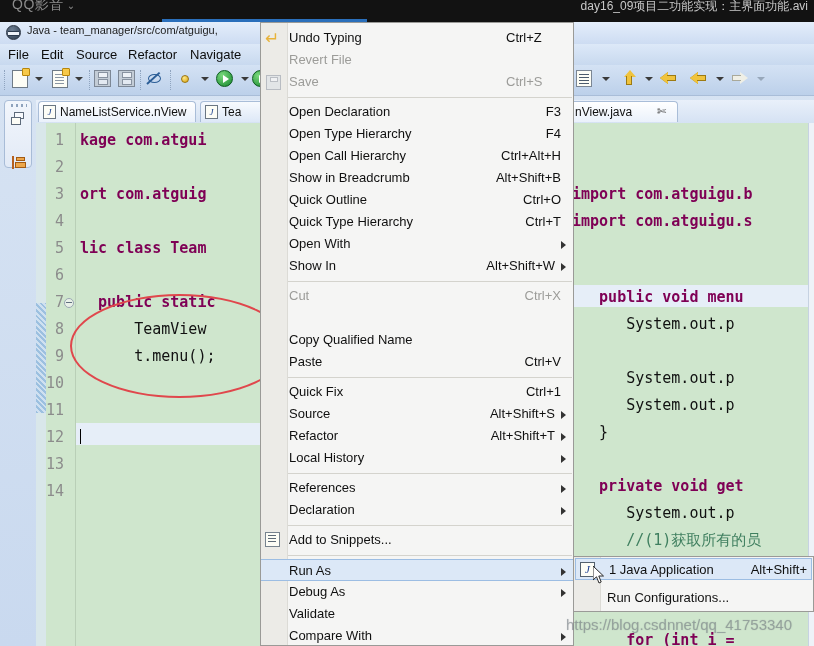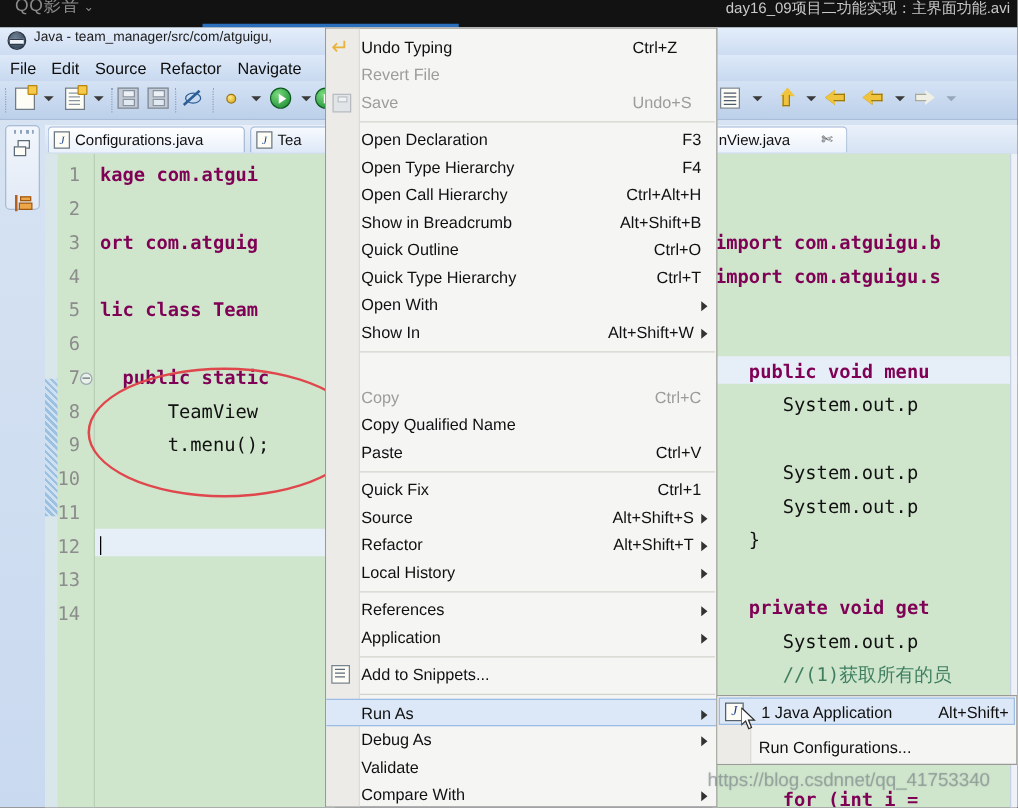--- a/index.html
+++ b/index.html
@@ -797,21 +797,21 @@
       <div class="vb-icon ic-restore" style="top:11px"></div>
       <div class="vb-icon ic-outline" style="top:38px"></div>
     </div>
 
     <div class="editor-area">
 
       <div class="pane pane-left">
         <div class="tabstrip">
           <div class="tab active" style="left:2px; width:158px;">
             <span class="jicon">J</span>
-            <span>Configurations.java</span>
+            <span>NameListService.nView</span>
           </div>
           <div class="tab" style="left:164px; width:70px;">
             <span class="jicon">J</span>
             <span>Tea</span>
           </div>
         </div>
 
         <div class="code">
           <div class="gutter">
             <div class="annobar"></div>
@@ -885,21 +885,21 @@
       <span class="ctx-undo-icon">↵</span>
       <span class="lbl">Undo Typing</span>
       <span class="acc" style="left:245px">Ctrl+Z</span>
     </div>
     <div class="ctxitem disabled" style="top:26px">
       <span class="lbl">Revert File</span>
     </div>
     <div class="ctxitem disabled" style="top:48px">
       <span class="ctx-save-icon"></span>
       <span class="lbl">Save</span>
-      <span class="acc" style="left:245px">Undo+S</span>
+      <span class="acc" style="left:245px">Ctrl+S</span>
     </div>
     <div class="ctxsep" style="top:74px"></div>
 
     <div class="ctxitem" style="top:78px">
       <span class="lbl">Open Declaration</span>
       <span class="acc" style="right:12px">F3</span>
     </div>
     <div class="ctxitem" style="top:100px">
       <span class="lbl">Open Type Hierarchy</span>
       <span class="acc" style="right:12px">F4</span>
@@ -924,23 +924,23 @@
       <span class="lbl">Open With</span>
       <span class="sub"></span>
     </div>
     <div class="ctxitem" style="top:232px">
       <span class="lbl">Show In</span>
       <span class="acc" style="right:18px">Alt+Shift+W</span>
       <span class="sub"></span>
     </div>
     <div class="ctxsep" style="top:258px"></div>
 
-    <div class="ctxitem disabled" style="top:284px">
-      <span class="lbl">Copy</span>
-      <span class="acc" style="right:12px">Ctrl+C</span>
+    <div class="ctxitem disabled" style="top:262px">
+      <span class="lbl">Cut</span>
+      <span class="acc" style="right:12px">Ctrl+X</span>
     </div>
     <div class="ctxitem" style="top:306px">
       <span class="lbl">Copy Qualified Name</span>
     </div>
     <div class="ctxitem" style="top:328px">
       <span class="lbl">Paste</span>
       <span class="acc" style="right:12px">Ctrl+V</span>
     </div>
     <div class="ctxsep" style="top:354px"></div>
 
@@ -962,21 +962,21 @@
       <span class="lbl">Local History</span>
       <span class="sub"></span>
     </div>
     <div class="ctxsep" style="top:450px"></div>
 
     <div class="ctxitem" style="top:454px">
       <span class="lbl">References</span>
       <span class="sub"></span>
     </div>
     <div class="ctxitem" style="top:476px">
-      <span class="lbl">Application</span>
+      <span class="lbl">Declaration</span>
       <span class="sub"></span>
     </div>
     <div class="ctxsep" style="top:502px"></div>
 
     <div class="ctxitem" style="top:506px">
       <span class="ctx-snip-icon"></span>
       <span class="lbl">Add to Snippets...</span>
     </div>
     <div class="ctxsep" style="top:532px"></div>
 

